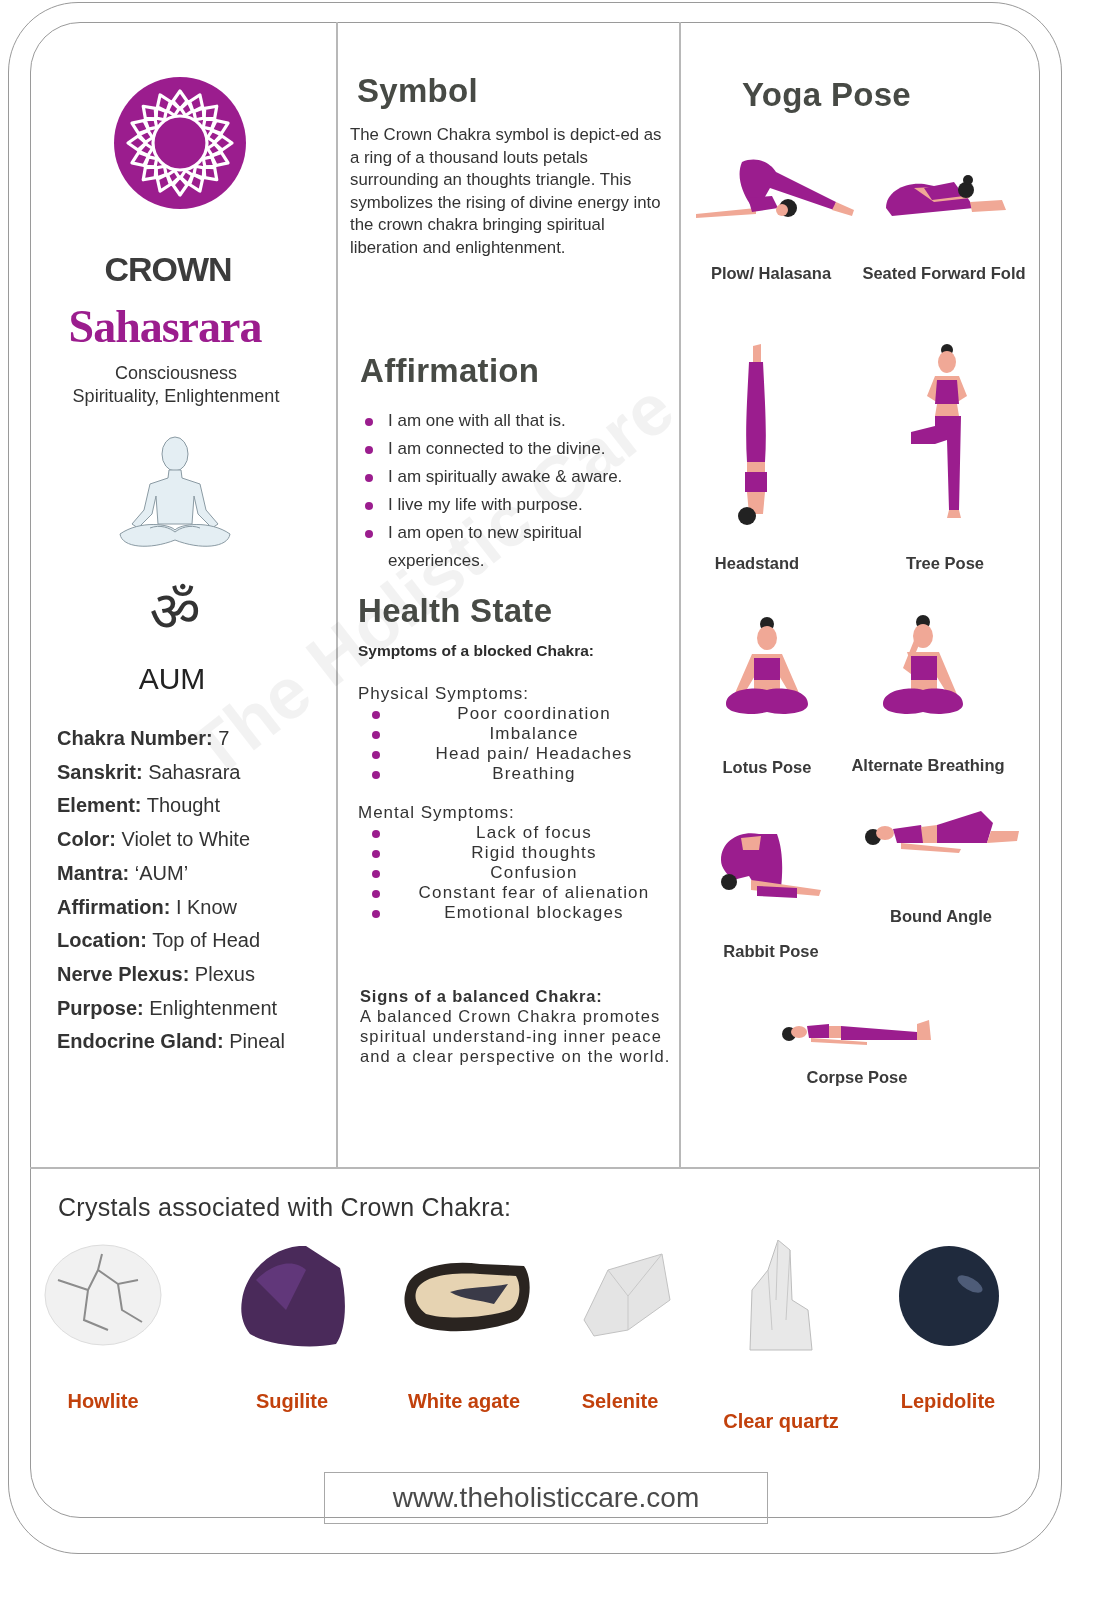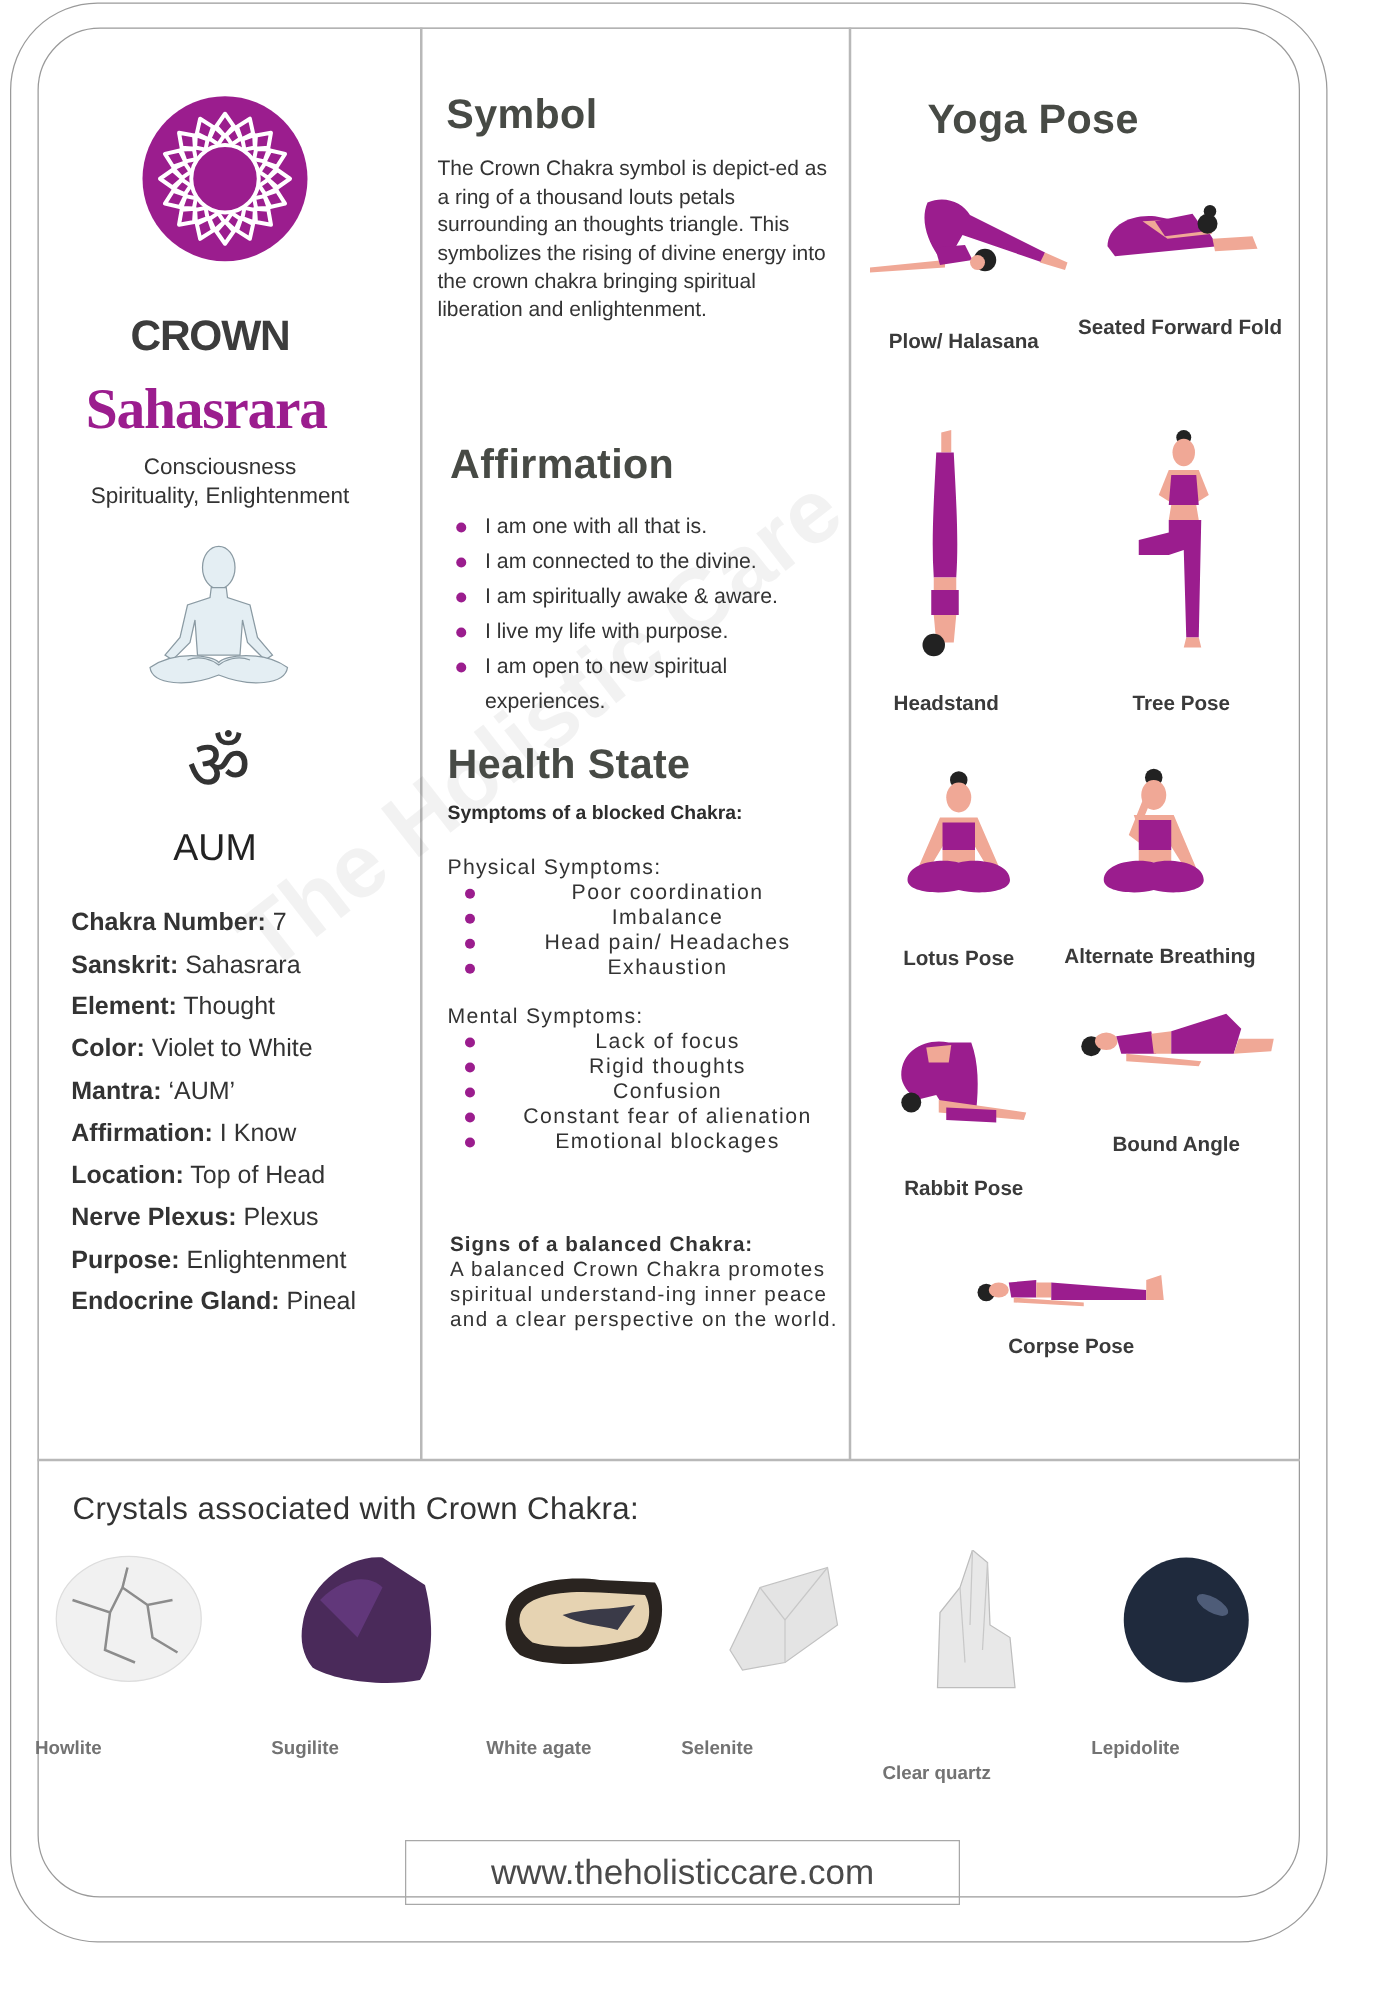--- a/index.html
+++ b/index.html
@@ -97,21 +97,21 @@
   .pose { position: absolute; text-align: center; }
   .pose svg { display: block; margin: 0 auto; }
   .pose-label { font-size: 16.5px; font-weight: bold; color: #3a3a3a; white-space: nowrap; }
 
   
   .crystals-heading {
     position: absolute; left: 58px; top: 1193px; font-size: 25px; color: #333; letter-spacing: 0.3px;
   }
   .crystal { position: absolute; top: 1240px; width: 150px; text-align: center; }
   .crystal-label {
-    position: absolute; top: 1390px; font-size: 15px; font-weight: bold; color: #737373; text-align: left; width: 150px;
+    position: absolute; top: 1390px; font-size: 20px; font-weight: bold; color: #c2410c; text-align: center; width: 150px;
   }
 
   .website-box {
     position: absolute; left: 324px; top: 1472px; width: 444px; height: 52px;
     border: 1.5px solid #a8a8a8; text-align: center; line-height: 50px;
     font-size: 28px; color: #4a4a4a;
   }
 </style>
 </head>
 <body>
@@ -217,21 +217,21 @@
 
   <div class="section-heading health-heading">Health State</div>
   <div class="blocked-sub">Symptoms of a blocked Chakra:</div>
 
   <div class="physical-block">
     <div class="symptom-group-label">Physical Symptoms:</div>
     <ul class="symptom-list">
       <li>Poor coordination</li>
       <li>Imbalance</li>
       <li>Head pain/ Headaches</li>
-      <li>Exhaustion</li>
+      <li>Breathing</li>
     </ul>
   </div>
 
   <div class="mental-block">
     <div class="symptom-group-label">Mental Symptoms:</div>
     <ul class="symptom-list">
       <li>Lack of focus</li>
       <li>Rigid thoughts</li>
       <li>Confusion</li>
       <li>Constant fear of alienation</li>
@@ -252,21 +252,21 @@
     <svg width="170" height="80" viewBox="0 0 170 80">
       <path d="M10,62 L70,56 L70,62 L10,66 Z" fill="#f0a896"></path>
       <path d="M56,10 C70,4 84,10 90,20 L150,50 L148,58 L84,36 L76,50 L64,52 C56,40 50,24 56,10 Z" fill="#9b1d8e"></path>
       <path d="M62,46 L86,44 L92,56 L66,60 Z" fill="#9b1d8e"></path>
       <path d="M150,50 L168,58 L166,64 L146,58 Z" fill="#f0a896"></path>
       <circle cx="102" cy="56" r="9" fill="#222"></circle>
       <circle cx="96" cy="58" r="6" fill="#f0a896"></circle>
     </svg>
     <div class="pose-label" style="margin-top:32px;">Plow/ Halasana</div>
   </div>
-  <div class="pose" style="left:176px; top:119px; width:176px;">
+  <div class="pose" style="left:176px; top:130px; width:176px;">
     <svg width="140" height="80" viewBox="0 0 140 80">
       <path d="M12,56 C12,40 30,30 50,32 L90,40 L100,56 L18,64 Z" fill="#9b1d8e"></path>
       <path d="M40,36 L80,34 L96,46 L60,50 Z" fill="#f0a896"></path>
       <path d="M50,36 L80,30 L90,44 L58,48 Z" fill="#9b1d8e"></path>
       <path d="M96,50 L128,48 L132,58 L98,60 Z" fill="#f0a896"></path>
       <circle cx="92" cy="38" r="8" fill="#222"></circle>
       <circle cx="94" cy="28" r="5" fill="#222"></circle>
     </svg>
     <div class="pose-label" style="margin-top:32px;">Seated Forward Fold</div>
   </div>

